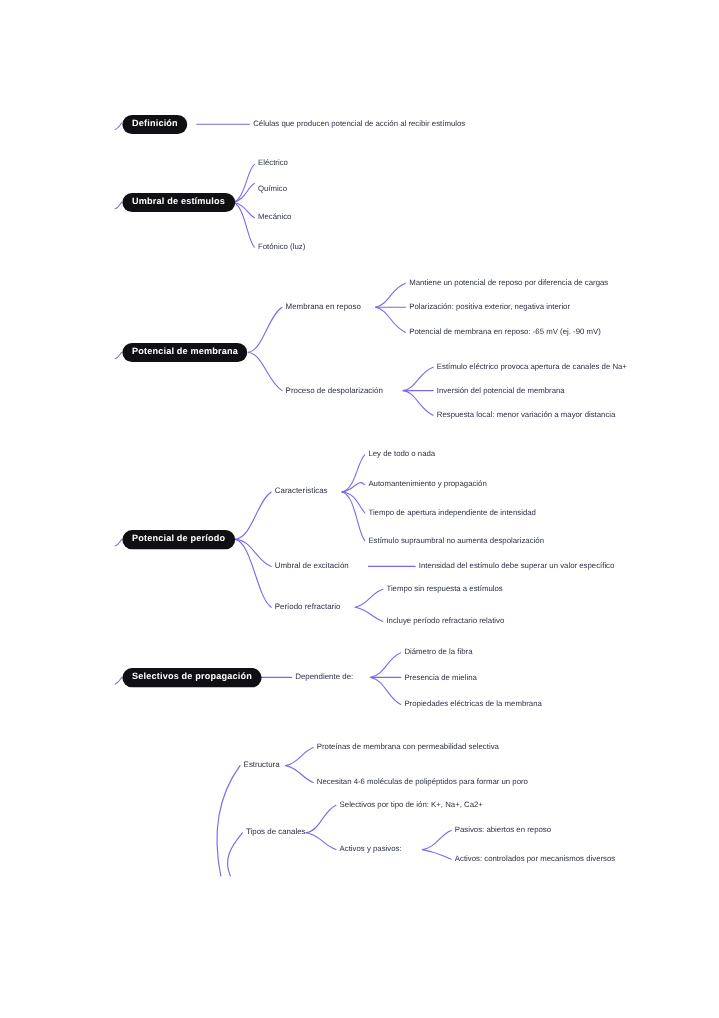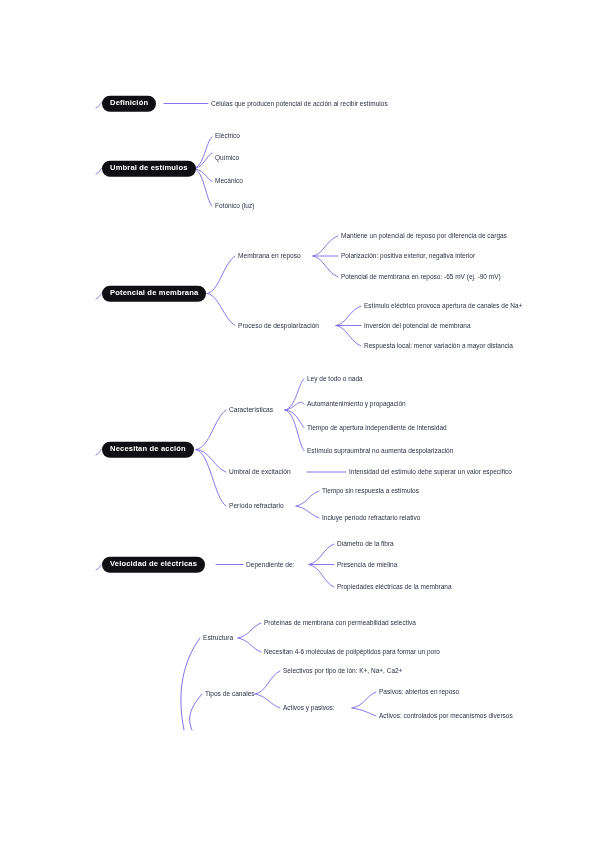--- a/index.html
+++ b/index.html
@@ -123,23 +123,23 @@
       <path d="M336 708 C348 710 350 712 360 716"></path>
     </g>
   </svg>
 
   <div class="node pill" style="left:86px; top:103.5px;">Definición</div>
 
   <div class="node pill" style="left:86px; top:168.5px;">Umbral de estímulos</div>
 
   <div class="node pill" style="left:86px; top:293.5px;">Potencial de membrana</div>
 
-  <div class="node pill" style="left:86px; top:449.5px;">Necesitan de acción</div>
+  <div class="node pill" style="left:86px; top:449.5px;">Potencial de período</div>
 
-  <div class="node pill" style="left:86px; top:564.5px;">Velocidad de eléctricas</div>
+  <div class="node pill" style="left:86px; top:564.5px;">Selectivos de propagación</div>
 
   <div class="node lvl3" style="left:195px; top:103.5px;">Células que producen potencial de acción al recibir estímulos</div>
 
   <div class="node lvl3" style="left:199px; top:136px;">Eléctrico</div>
   <div class="node lvl3" style="left:199px; top:158px;">Químico</div>
   <div class="node lvl3" style="left:199px; top:181px;">Mecánico</div>
   <div class="node lvl3" style="left:199px; top:206px;">Fotónico (luz)</div>
 
   <div class="node lvl2" style="left:222px; top:256px;">Membrana en reposo</div>
   <div class="node lvl3" style="left:325px; top:236px;">Mantiene un potencial de reposo por diferencia de cargas</div>

